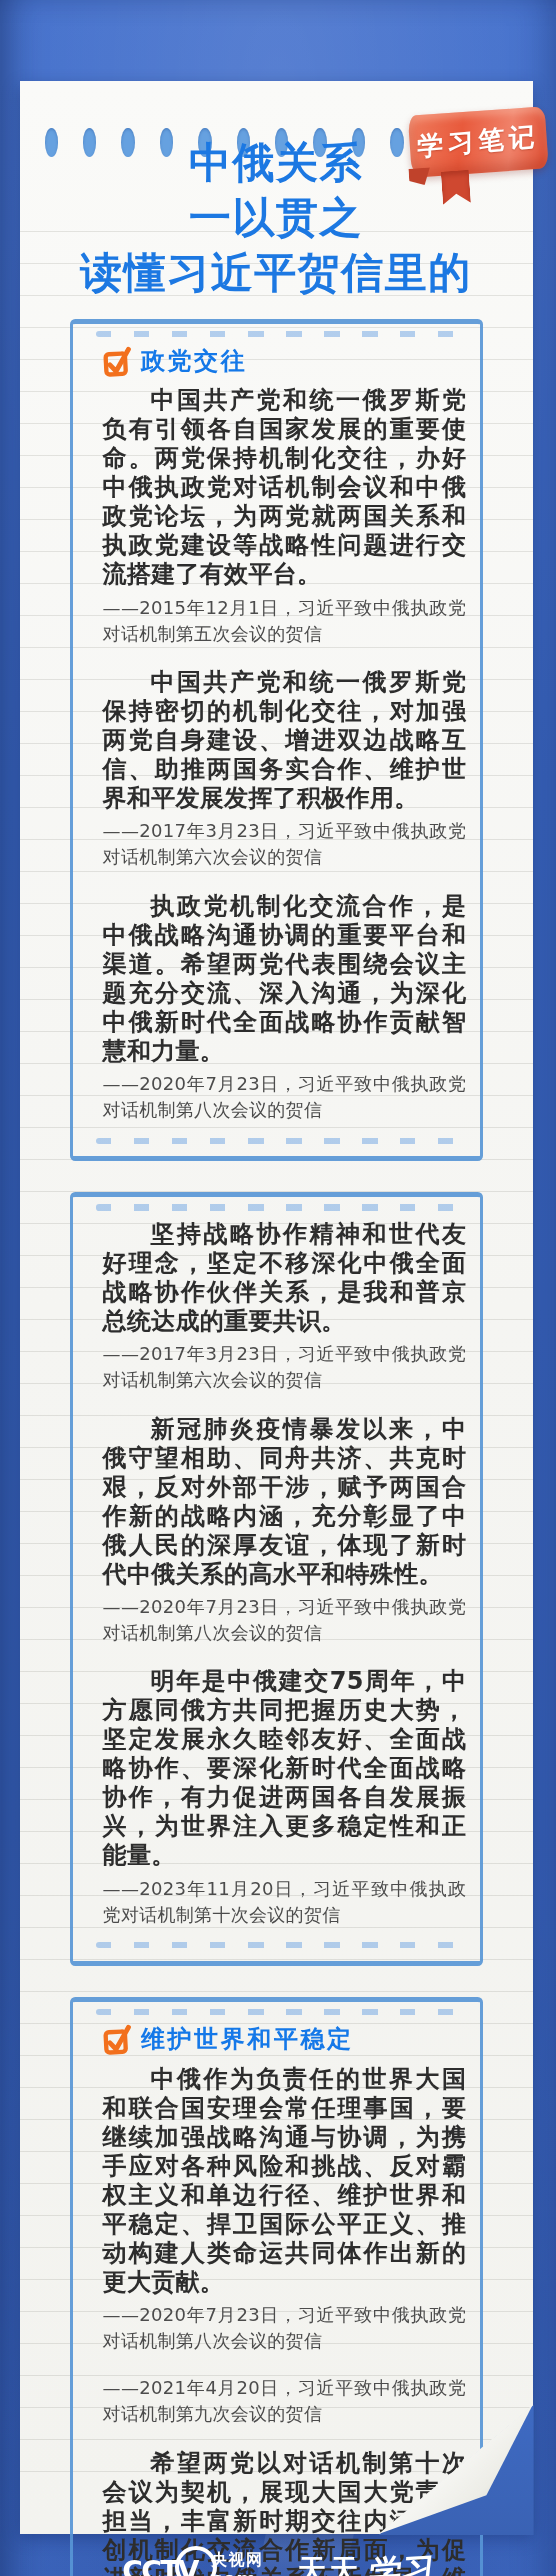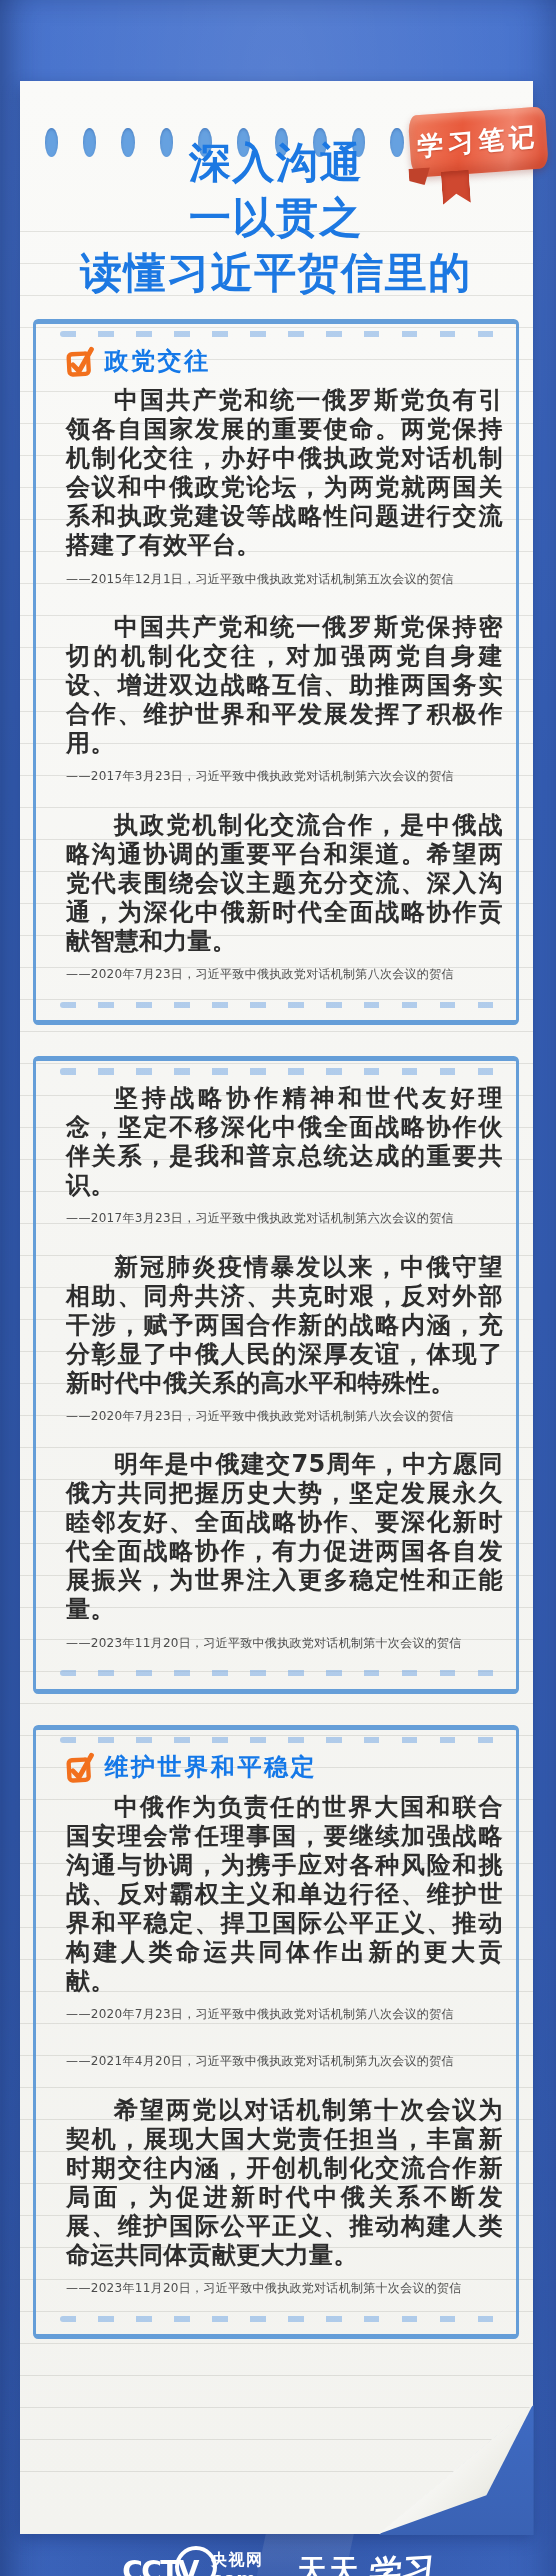--- a/index.html
+++ b/index.html
@@ -61,21 +61,21 @@
     box-shadow:inset 0 4.1px 5.2px rgba(110,15,5,.3);
   }
   .ribbon-label{
     position:absolute;left:0;right:0;top:13.4px;text-align:center;color:#fff;
     font-size:26px;font-weight:800;letter-spacing:4.6px;
     transform:skewX(-5deg) rotate(-1deg);
     text-shadow:0 1px 1.5px rgba(140,30,10,.35);
   }
   
   .card{
-    position:relative;margin:12px auto;width:486px;box-sizing:border-box;
+    position:relative;margin:12px auto;width:413px;box-sizing:border-box;
     border:3.1px solid rgba(88,150,214,.92);
     border-top-width:5.2px;border-bottom-width:5.2px;border-radius:5.2px;
     padding:7.2px 13.4px 12.4px 30px;background:transparent;
   }
   .card + .card{margin-top:31px;}
   .card-first{margin-top:18.5px;}
   .scrib{
     height:6.2px;border-radius:3.1px;
     background:repeating-linear-gradient(90deg, rgba(120,170,228,.55) 0 15.5px, transparent 15.5px 38px);
   }
@@ -84,21 +84,21 @@
   .card-head{display:flex;align-items:center;gap:9.3px;margin:2.1px 0 9.3px;}
   .check-icon{width:29px;height:31px;flex:0 0 auto;transform:rotate(-3deg);}
   .sec-title{
     margin:0;color:#1478e8;font-size:24px;font-weight:800;letter-spacing:2.6px;line-height:29px;
   }
   .quote{
     margin:0 0 5.2px;color:#2d2d2d;font-size:24px;line-height:29px;font-weight:700;
     text-indent:2em;text-align:justify;letter-spacing:0.3px;
   }
   .source{
-    margin:0 0 21.6px;color:#4c4c4c;font-size:12px;line-height:26px;font-weight:400;
+    margin:0 0 21.6px;color:#4c4c4c;font-size:18px;line-height:26px;font-weight:400;
     text-align:justify;letter-spacing:0.3px;
   }
   .quotes .source:last-child{margin-bottom:0;}
   
   .corner-cut{
     position:absolute;right:-1px;bottom:-1px;width:155px;height:130px;
     background:linear-gradient(180deg,#3e6ac2,#3a62b4);
     clip-path:polygon(100% 0,100% 100%,0 100%);
   }
   .corner-flap{
@@ -144,21 +144,21 @@
     <span class="hole"></span>
     <span class="hole"></span>
     <span class="hole"></span>
     <span class="hole"></span>
     <span class="hole"></span>
     <span class="hole"></span>
     <span class="hole"></span>
   </div>
 
   <h1 class="title">
-    <span>深入沟通</span>
+    <span>中俄关系</span>
     <span>一以贯之</span>
     <span>读懂习近平贺信里的</span>
   </h1>
 
   <section class="card card-first">
     <div class="scrib top"></div>
     <div class="card-head">
       <svg class="check-icon" viewBox="0 0 60 64">
         <rect x="6" y="16" width="40" height="42" rx="7" fill="none" stroke="#f2701d" stroke-width="9"></rect>
         <path d="M14 38 L26 52 L54 8" fill="none" stroke="#f2701d" stroke-width="10" stroke-linecap="round" stroke-linejoin="round"></path>

